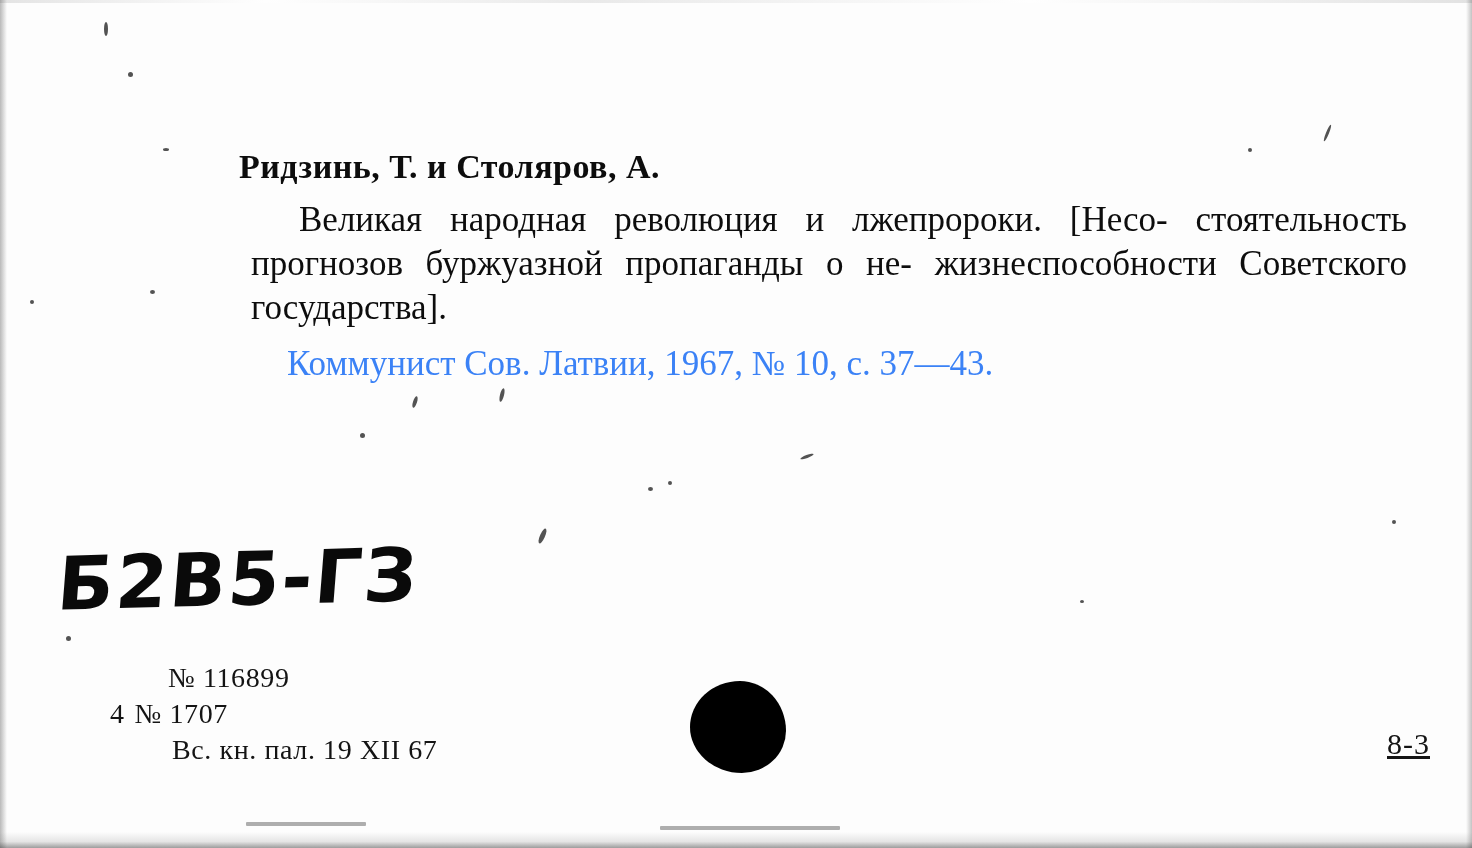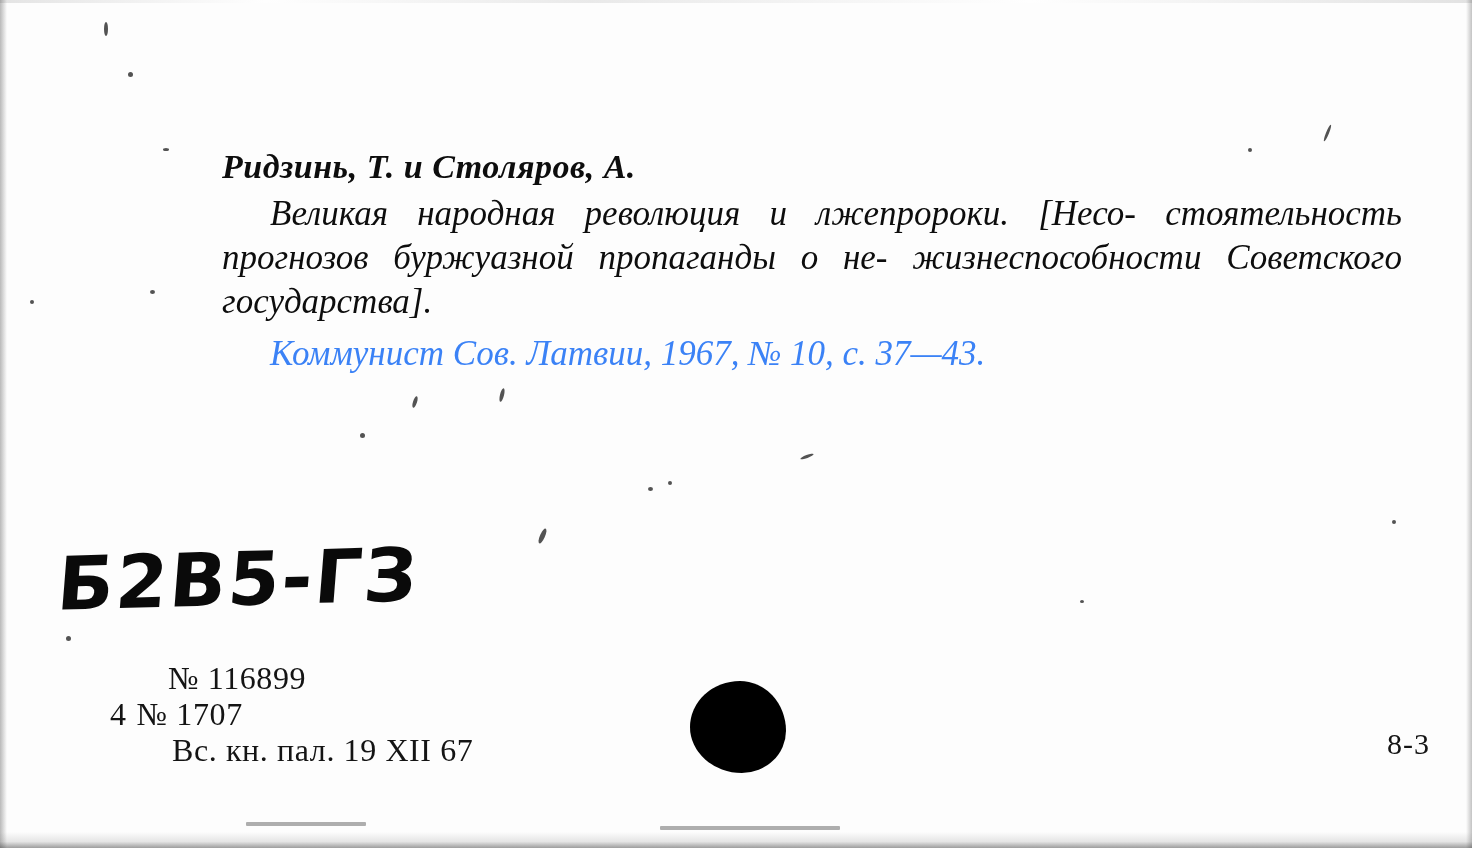--- a/index.html
+++ b/index.html
@@ -44,38 +44,37 @@
   }
   .edge-right {
     position: absolute;
     right: 0; top: 0; width: 6px; height: 848px;
     background: linear-gradient(270deg, rgba(60,60,60,.30) 0%, rgba(255,255,255,0) 100%);
   }
 
   
   #record {
     position: absolute;
-    left: 222px;
+    left: 239px;
     top: 148px;
     width: 1180px;
-    font-style: italic;
   }
   .author-line {
     font-weight: bold;
     font-size: 34px;
     letter-spacing: .5px;
     color: #0d0d0d;
     margin: 0 0 6px 0;
     white-space: nowrap;
   }
   .title-block {
     font-size: 35px;
     line-height: 44px;
     color: #0d0d0d;
-    margin: 0;
+    margin: 12px;
     text-align: justify;
     word-spacing: 6px;
   }
   .title-block .indent {
     display: inline-block;
     width: 48px;
   }
   .source-line {
     font-size: 35px;
     line-height: 44px;
@@ -100,21 +99,21 @@
     letter-spacing: 2px;
     transform: skewX(-6deg) rotate(-1.5deg);
     white-space: nowrap;
   }
 
   
   #stamp-block {
     position: absolute;
     left: 110px;
     top: 660px;
-    font-size: 32px;
+    font-size: 28px;
     line-height: 36px;
     color: #141414;
     letter-spacing: .6px;
   }
   #stamp-block .row {
     white-space: nowrap;
   }
   #stamp-block .pad1 { display:inline-block; width:58px; }
   #stamp-block .pad2 { display:inline-block; width:10px; }
   #stamp-block .pad3 { display:inline-block; width:62px; }
@@ -131,20 +130,21 @@
   }
 
   
   #corner-code {
     position: absolute;
     right: 42px;
     top: 727px;
     font-size: 30px;
     color: #141414;
     letter-spacing: 1px;
+    text-decoration: underline;
   }
 </style>
 </head>
 <body>
 
 <div id="card">
 
   <div class="edge-top"></div>
   <div class="edge-left"></div>
   <div class="edge-right"></div>

